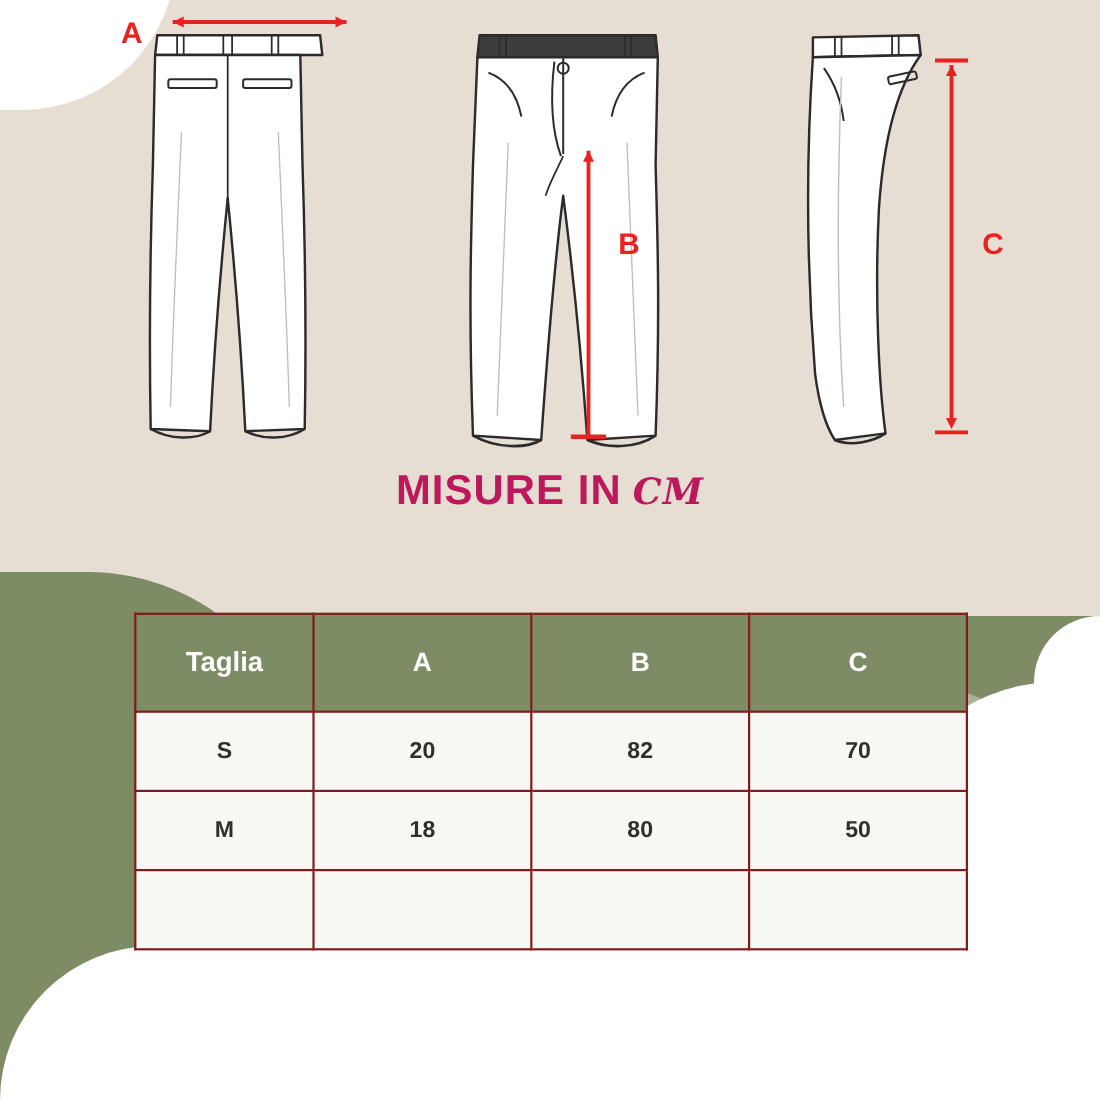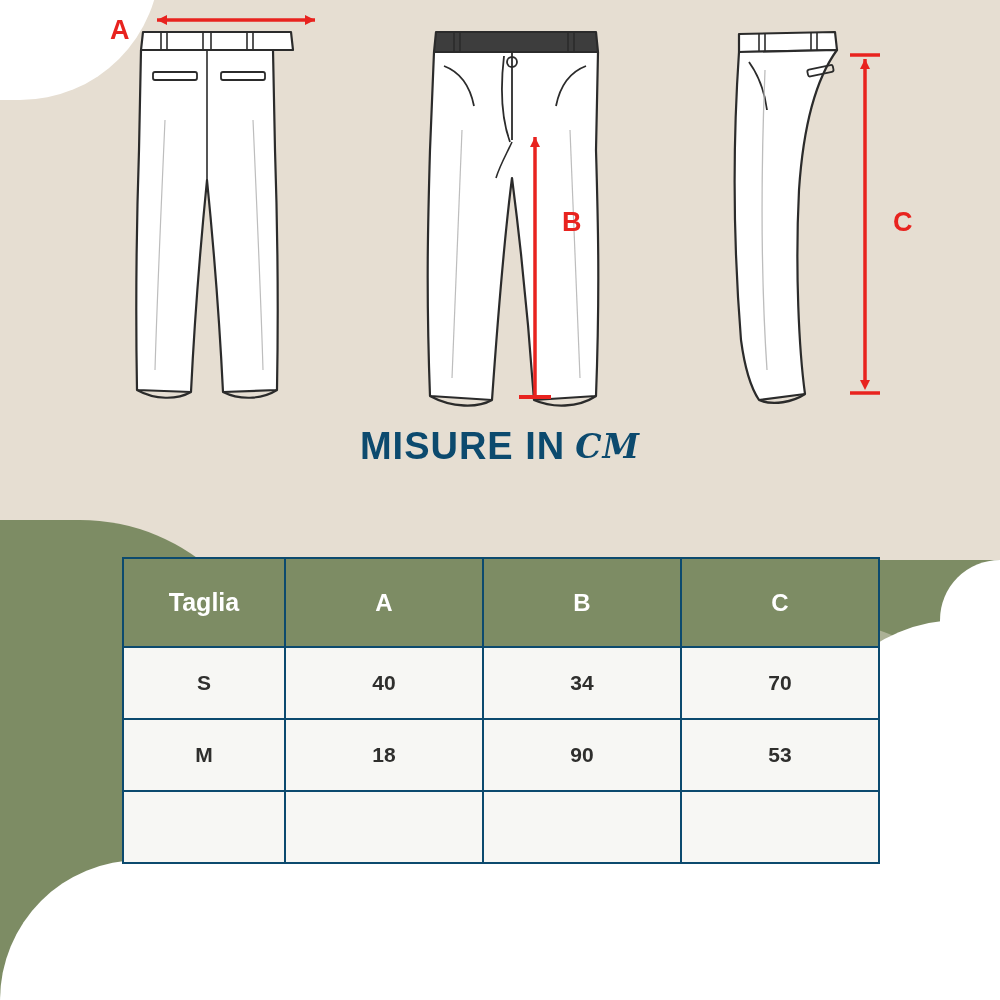--- a/index.html
+++ b/index.html
@@ -103,21 +103,21 @@
   .mlabel-a { left: 110px; top: 15px; }
   .mlabel-b { left: 562px; top: 207px; }
   .mlabel-c { left: 893px; top: 207px; }
 
   
   .caption {
     position: absolute;
     left: 0; top: 425px;
     width: 1000px;
     text-align: center;
-    color: #0c4a6e;
+    color: #be185d;
   }
   .caption .cap-main {
     font-size: 38px;
     font-weight: bold;
     letter-spacing: 1px;
     vertical-align: middle;
   }
   .caption .cap-unit {
     font-size: 33px;
     font-family: "DejaVu Serif", serif;
@@ -135,21 +135,21 @@
     top: 557px;
     width: 757px;
   }
   table.size-table {
     border-collapse: collapse;
     width: 757px;
     table-layout: fixed;
   }
   table.size-table th,
   table.size-table td {
-    border: 2px solid #0c4a6e;
+    border: 2px solid #7f1d1d;
     height: 68px;
     text-align: center;
     vertical-align: middle;
     font-size: 21px;
     font-weight: bold;
   }
   table.size-table thead th {
     background: #7d8c64;
     color: #ffffff;
     font-size: 24px;
@@ -332,29 +332,29 @@
         <tr>
           <th class="first-col">Taglia</th>
           <th>A</th>
           <th>B</th>
           <th>C</th>
         </tr>
       </thead>
       <tbody>
         <tr>
           <td>S</td>
-          <td>40</td>
-          <td>34</td>
+          <td>20</td>
+          <td>82</td>
           <td>70</td>
         </tr>
         <tr>
           <td>M</td>
           <td>18</td>
-          <td>90</td>
-          <td>53</td>
+          <td>80</td>
+          <td>50</td>
         </tr>
         <tr class="empty-row">
           <td></td>
           <td></td>
           <td></td>
           <td></td>
         </tr>
       </tbody>
     </table>
   </div>

